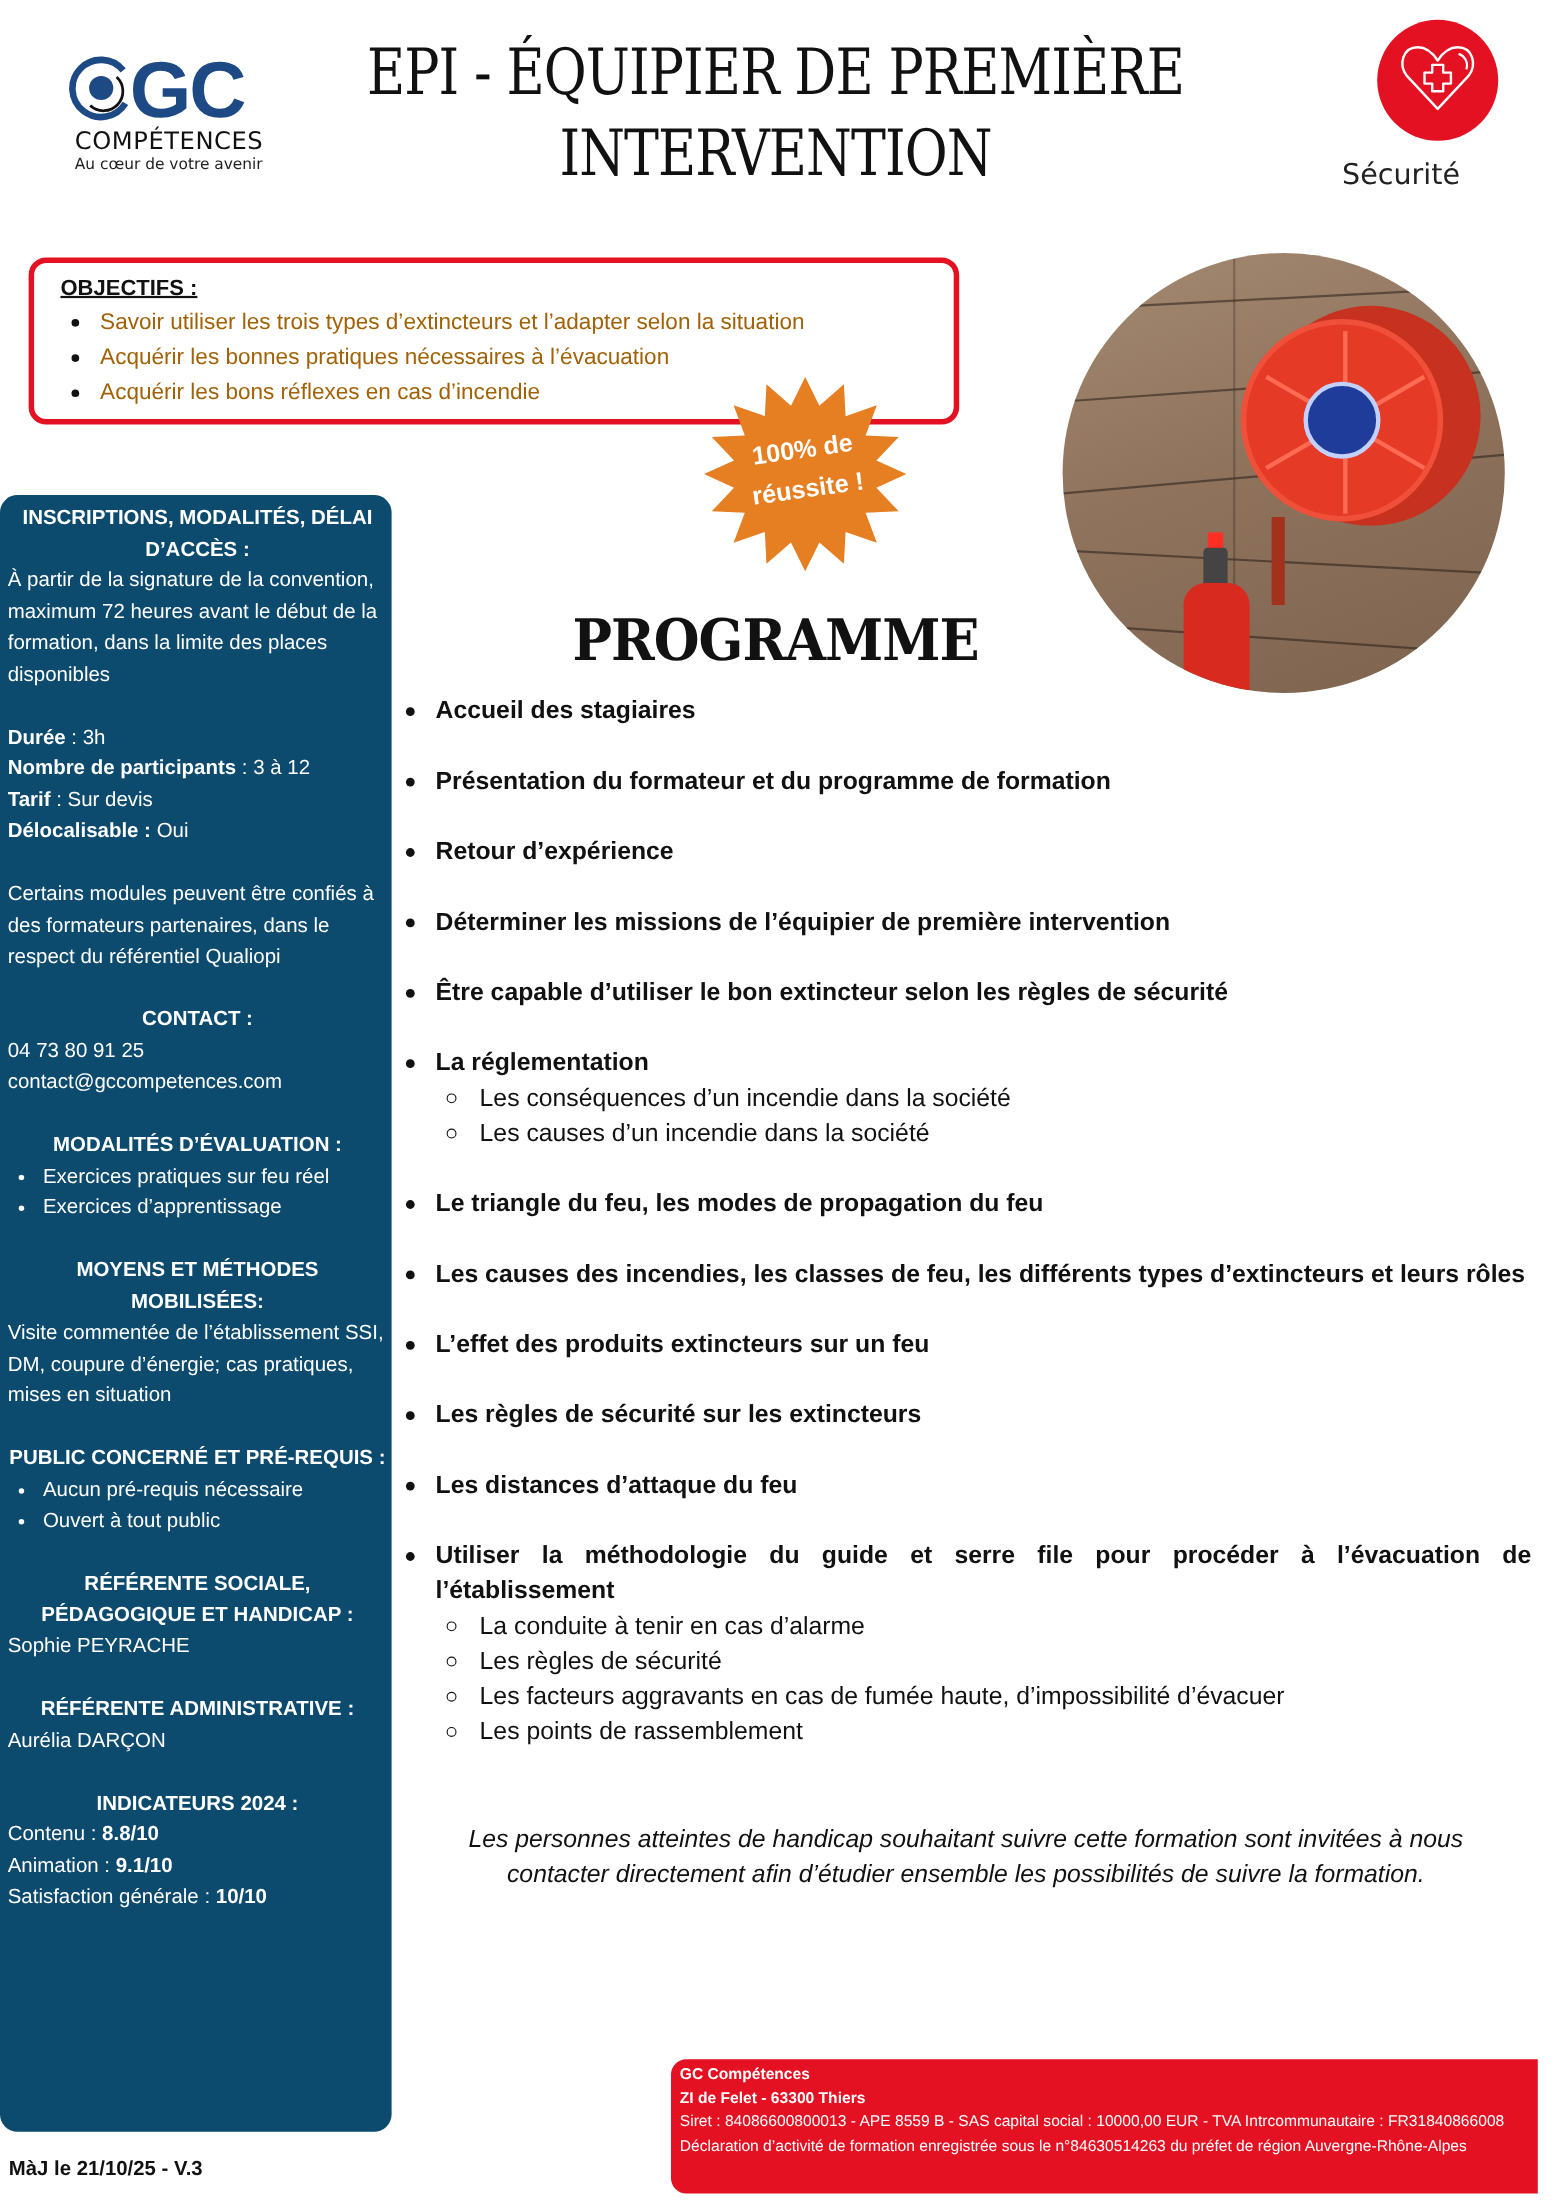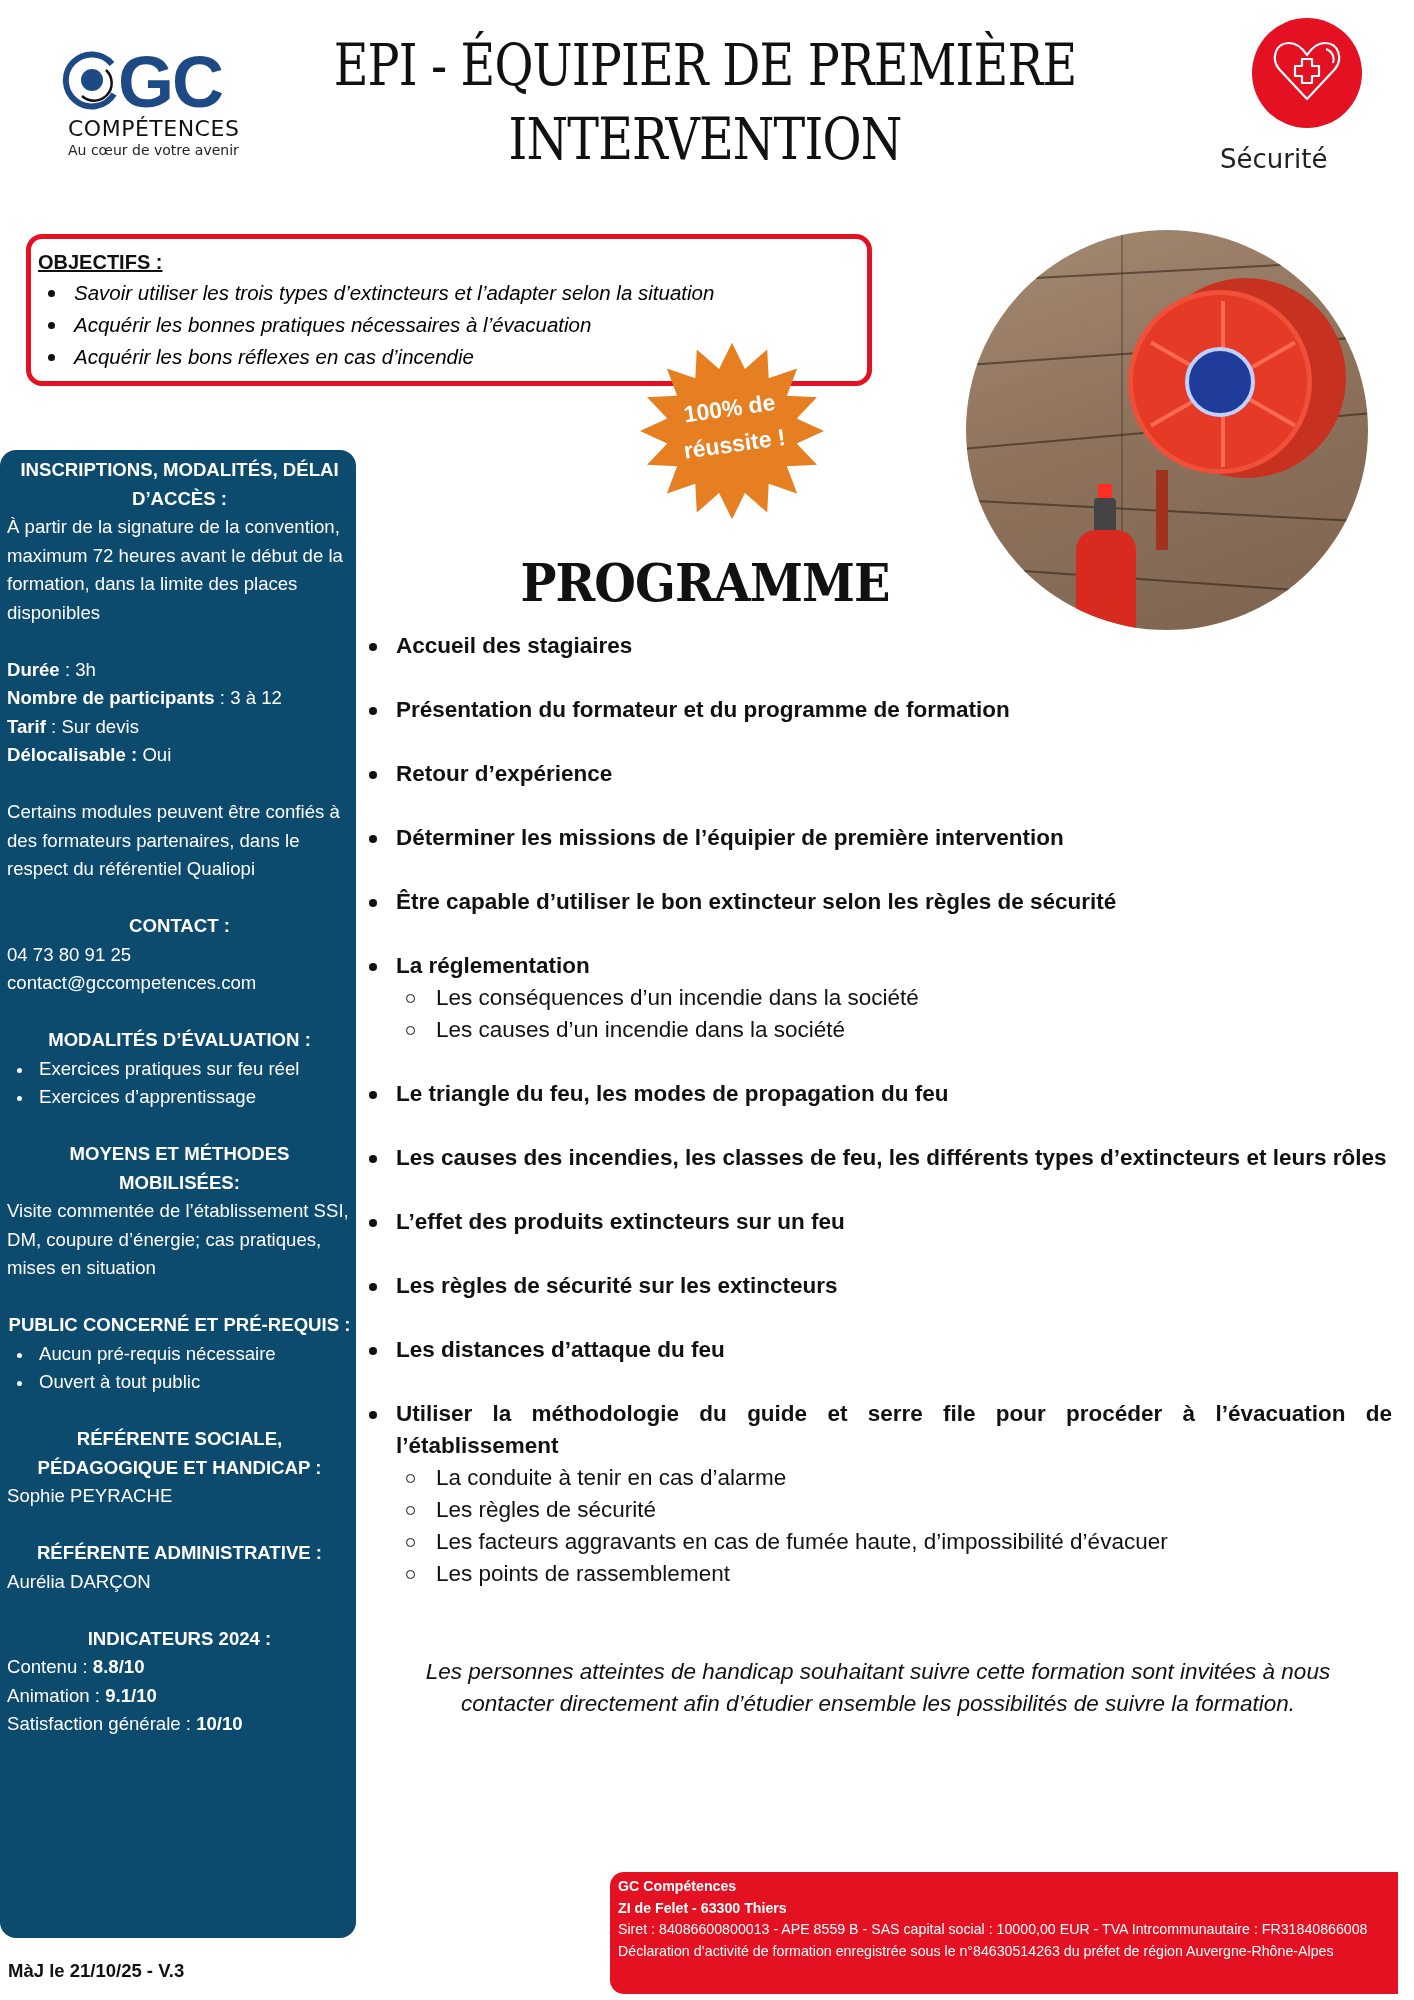--- a/index.html
+++ b/index.html
@@ -15,24 +15,24 @@
 
     
     .title { position: absolute; left: 230px; top: 28px; width: 950px; text-align: center; font-family: "DejaVu Serif", serif; font-weight: normal; font-size: 58px; line-height: 74px; color: #111; letter-spacing: -1px; transform: scaleX(0.82); transform-origin: center top; }
 
     
     .cat-circle { position: absolute; left: 1252px; top: 18px; width: 110px; height: 110px; border-radius: 50%; background: #e41122; }
     .cat-circle svg { position: absolute; left: 17px; top: 15px; }
     .cat-label { position: absolute; left: 1220px; top: 144px; width: 174px; text-align: left; font-size: 26px; color: #222; font-family: "DejaVu Sans", sans-serif; }
 
     
-    .objectives { position: absolute; left: 26px; top: 234px; width: 846px; height: 152px; border: 5px solid #e41122; border-radius: 16px; padding: 12px 10px 0 7px; }
+    .objectives { position: absolute; left: 26px; top: 234px; width: 846px; height: 152px; border: 5px solid #e41122; border-radius: 16px; padding: 12px 10px 0 24px; }
     .obj-heading { font-family: "Liberation Sans", sans-serif; font-weight: bold; font-size: 20px; text-decoration: underline; color: #111; margin-bottom: 3px; }
     .obj-list { list-style: none; }
-    .obj-list li { position: relative; padding-left: 36px; font-size: 20.5px; line-height: 32px; color: #000000; font-style: italic; }
+    .obj-list li { position: relative; padding-left: 36px; font-size: 20.5px; line-height: 32px; color: #a16207; }
     .obj-list li::before { content: ""; position: absolute; left: 10px; top: 13px; width: 7px; height: 7px; border-radius: 50%; background: #111; }
 
     
     .burst { position: absolute; left: 634px; top: 338px; width: 196px; height: 186px; }
     .burst-text { position: absolute; left: 634px; top: 390px; width: 196px; text-align: center; font-weight: bold; font-size: 23px; line-height: 36px; color: #fff; transform: rotate(-8deg); }
 
     
     .photo { position: absolute; left: 966px; top: 230px; width: 402px; height: 400px; border-radius: 50%; overflow: hidden; background: linear-gradient(160deg, #a58a72 0%, #8f735d 45%, #7d634f 100%); }
     .photo .plank { position: absolute; left: 0; width: 100%; height: 2px; background: rgba(40,30,22,0.55); }
     .photo .corner { position: absolute; left: 155px; top: 0; width: 2px; height: 100%; background: rgba(60,45,35,0.35); }

